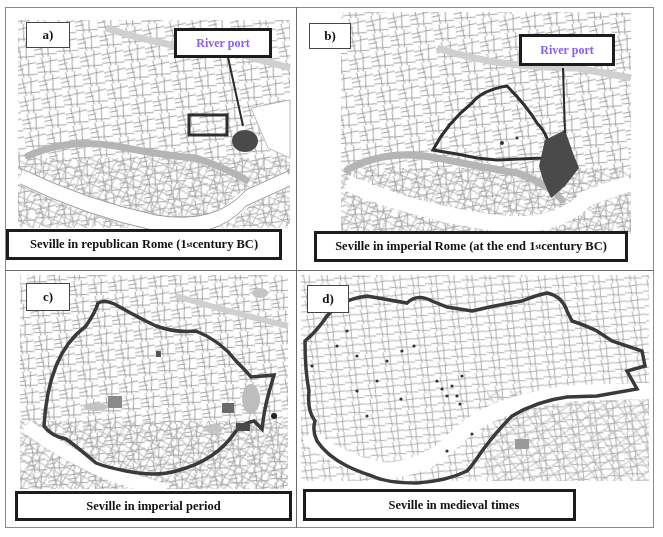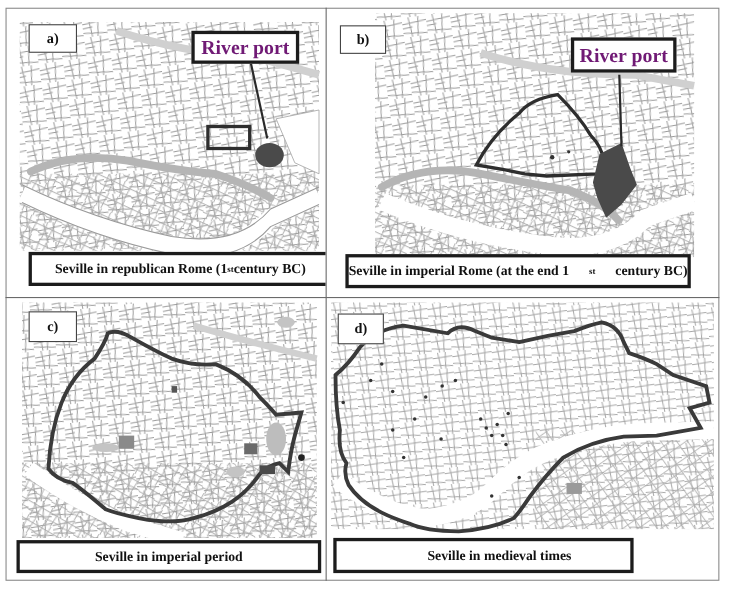--- a/index.html
+++ b/index.html
@@ -12,21 +12,21 @@
   .panel { position: absolute; overflow: hidden; }
   .panel svg { position: absolute; left: 0; top: 0; }
   .tag { position: absolute; background: #fff; border: 1px solid #444; box-sizing: border-box;
          font-weight: bold; font-size: 13px; color: #111; display: flex; align-items: center;
          justify-content: center; }
   .caption { position: absolute; background: #fff; border: 3px solid #1c1c1c; box-sizing: border-box;
              font-weight: bold; font-size: 12.5px; color: #111; display: flex; align-items: center;
              justify-content: center; white-space: nowrap; }
   .caption sup { font-size: 8px; vertical-align: super; line-height: 0; }
   .port-label { position: absolute; background: #fff; border: 3px solid #1c1c1c; box-sizing: border-box;
-                font-weight: bold; font-size: 18px; color: #701a75; display: flex; align-items: center;
+                font-weight: bold; font-size: 12px; color: #8b5cf6; display: flex; align-items: center;
                 justify-content: center; white-space: nowrap; }
 </style>
 </head>
 <body>
 
 <div class="frame"></div>
 
 <div class="panel" style="left:6px; top:8px; width:290px; height:262px;">
   <svg width="290" height="262" viewBox="0 0 290 262">
     <defs>
@@ -51,21 +51,21 @@
     <rect x="183" y="107" width="38" height="20" fill="none" stroke="#2e2e2e" stroke-width="3"></rect>
 
     <ellipse cx="239" cy="133" rx="13" ry="11" fill="#4a4a4a"></ellipse>
 
     <line x1="220" y1="40" x2="237" y2="118" stroke="#2a2a2a" stroke-width="2"></line>
 
     <path d="M245 100 L284 92 L284 150 L262 140 Z" fill="#fff" stroke="#aaa" stroke-width="0.8"></path>
   </svg>
   <div class="tag" style="left:20px; top:14px; width:44px; height:26px;">a)</div>
   <div class="port-label" style="left:168px; top:20px; width:98px; height:30px;">River port</div>
-  <div class="caption" style="left:20px; top:221px; width:276px; height:31px;">
+  <div class="caption" style="left:0; top:221px; width:276px; height:31px;">
     <span>Seville in republican Rome (1</span>
       <sup>st</sup>
       <span> century BC)</span>
   </div>
 </div>
 
 <div class="panel" style="left:297px; top:8px; width:356px; height:262px;">
   <svg width="356" height="262" viewBox="0 0 356 262">
     <defs>
       <pattern id="streetsB" width="22" height="18" patternUnits="userSpaceOnUse" patternTransform="rotate(-8)">
@@ -85,21 +85,21 @@
     <path d="M136 142 Q150 115 175 95 Q185 82 210 78 Q230 98 240 115 Q250 125 252 138 L246 150 L200 152 L180 150 L160 146 Z" fill="none" stroke="#2e2e2e" stroke-width="3"></path>
 
     <path d="M248 132 L268 122 L276 145 L282 160 L268 178 L254 190 L246 172 L242 158 Z" fill="#4a4a4a"></path>
 
     <line x1="266" y1="60" x2="268" y2="125" stroke="#2a2a2a" stroke-width="2"></line>
     <circle cx="205" cy="135" r="2" fill="#333"></circle>
     <circle cx="220" cy="130" r="1.5" fill="#333"></circle>
   </svg>
   <div class="tag" style="left:12px; top:15px; width:42px; height:26px;">b)</div>
   <div class="port-label" style="left:222px; top:26px; width:96px; height:32px;">River port</div>
-  <div class="caption" style="left:17px; top:223px; width:314px; height:31px;justify-content:space-between;">
+  <div class="caption" style="left:17px; top:223px; width:314px; height:31px;">
     <span>Seville in imperial Rome (at the end 1</span>
       <sup>st</sup>
       <span> century BC)</span>
   </div>
 </div>
 
 <div class="panel" style="left:6px; top:271px; width:290px; height:256px;">
   <svg width="290" height="256" viewBox="0 0 290 256">
     <defs>
       <pattern id="streetsC" width="20" height="17" patternUnits="userSpaceOnUse" patternTransform="rotate(-6)">

